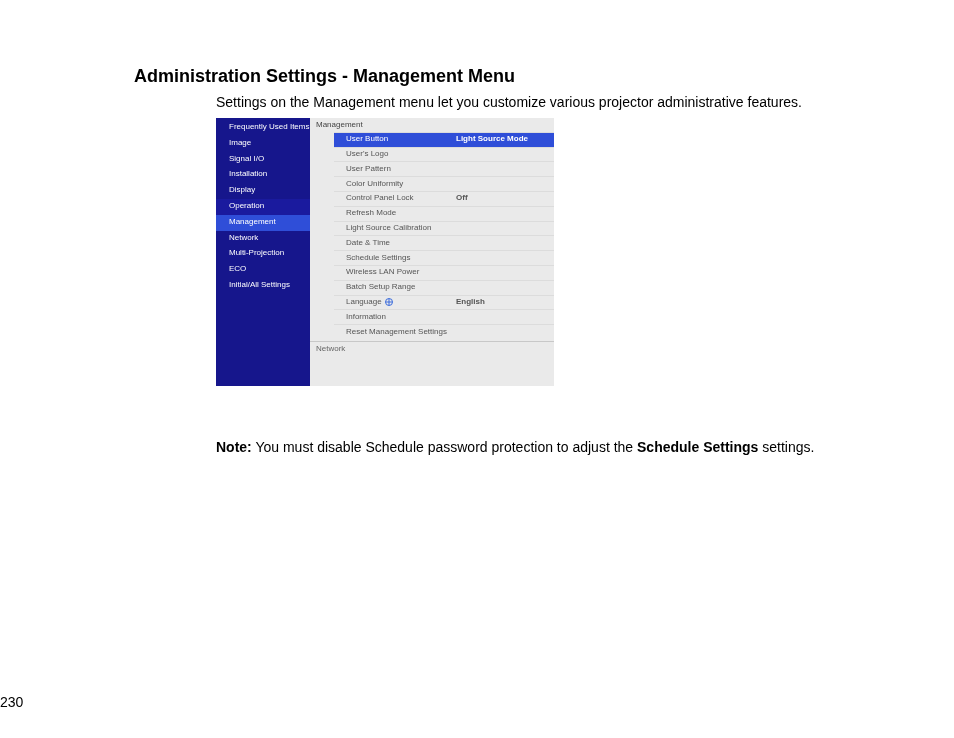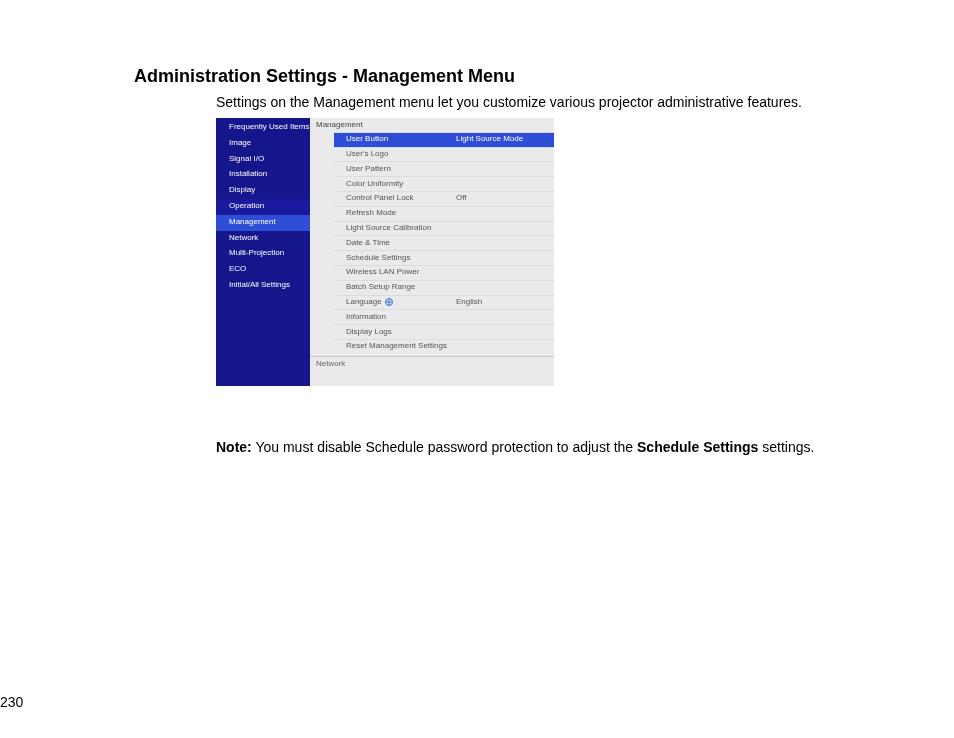--- a/index.html
+++ b/index.html
@@ -84,20 +84,21 @@
   .content .row .label {
     flex: 0 0 110px;
     white-space: nowrap;
     display: flex;
     align-items: center;
     gap: 3px;
   }
   .content .row .value {
     flex: 1;
     white-space: nowrap;
+    font-weight: bold;
   }
   .content .row.selected {
     background: #2f4ed8;
     color: #fff;
   }
   .content .footer-row {
     margin-top: 2px;
     padding: 3px 6px 2px 6px;
     font-size: 8px;
     color: #666;
@@ -249,26 +250,20 @@
             <span class="value">English</span>
           </div>
           <div class="row">
             <span class="label">
               <span>Information</span>
             </span>
             <span class="value"></span>
           </div>
           <div class="row">
             <span class="label">
-              <span>Display Logs</span>
-            </span>
-            <span class="value"></span>
-          </div>
-          <div class="row">
-            <span class="label">
               <span>Reset Management Settings</span>
             </span>
             <span class="value"></span>
           </div>
         </div>
       <div class="footer-row">Network</div>
     </div>
   </div>
 
   <div class="note">

